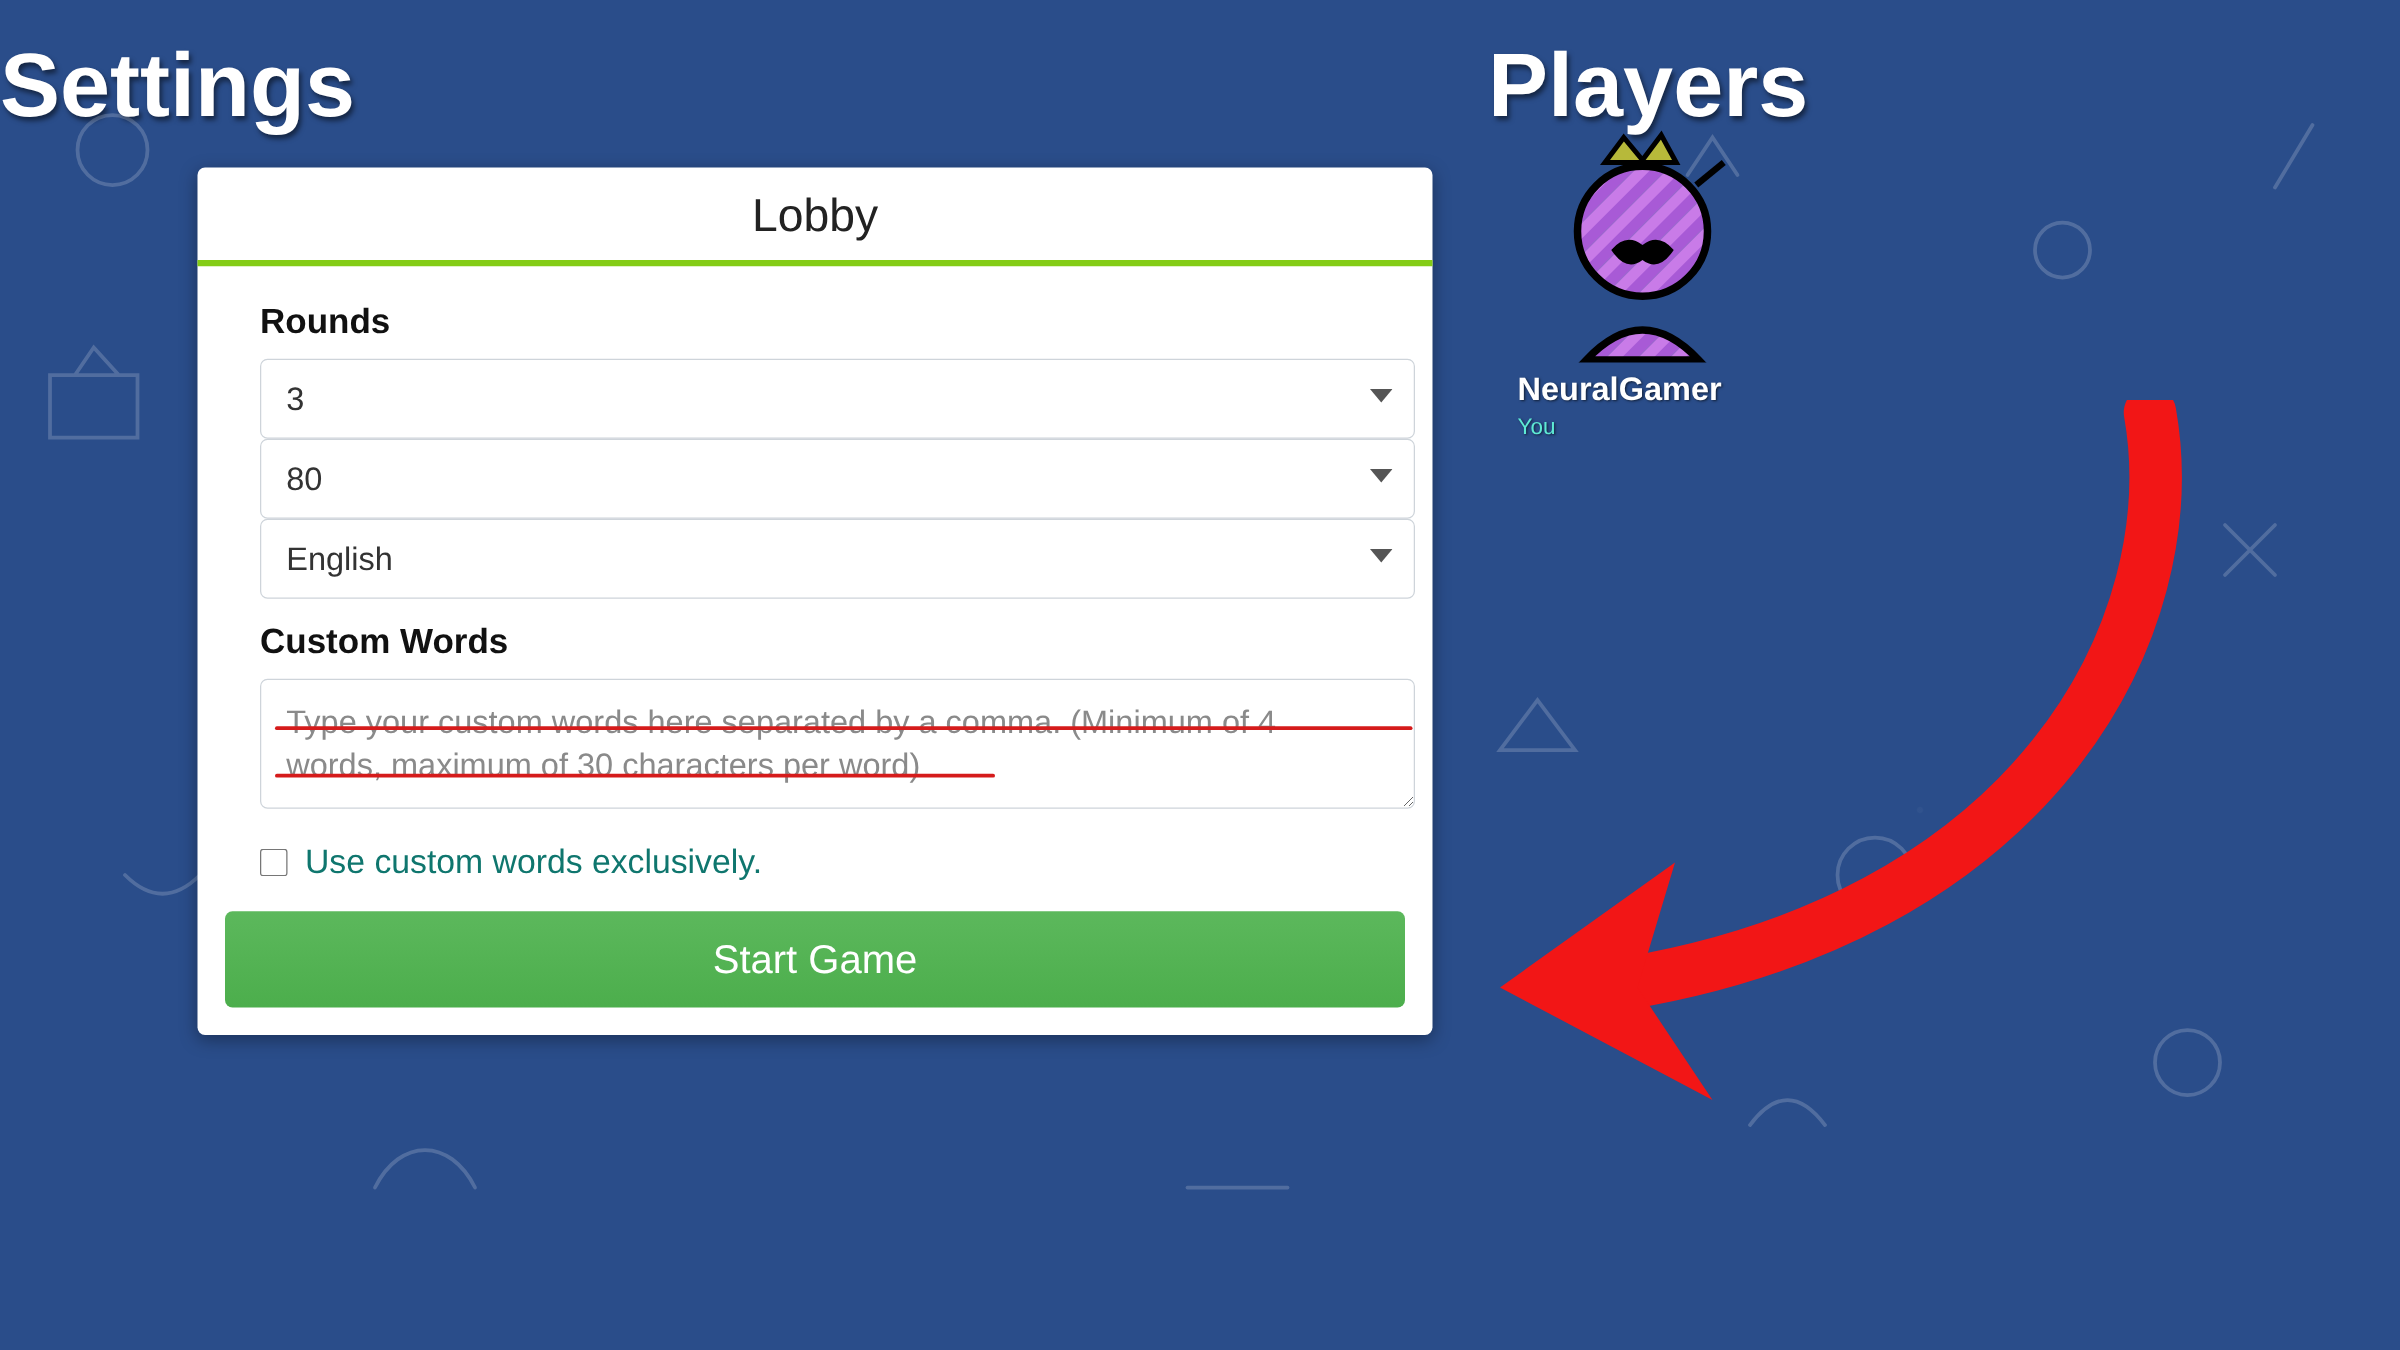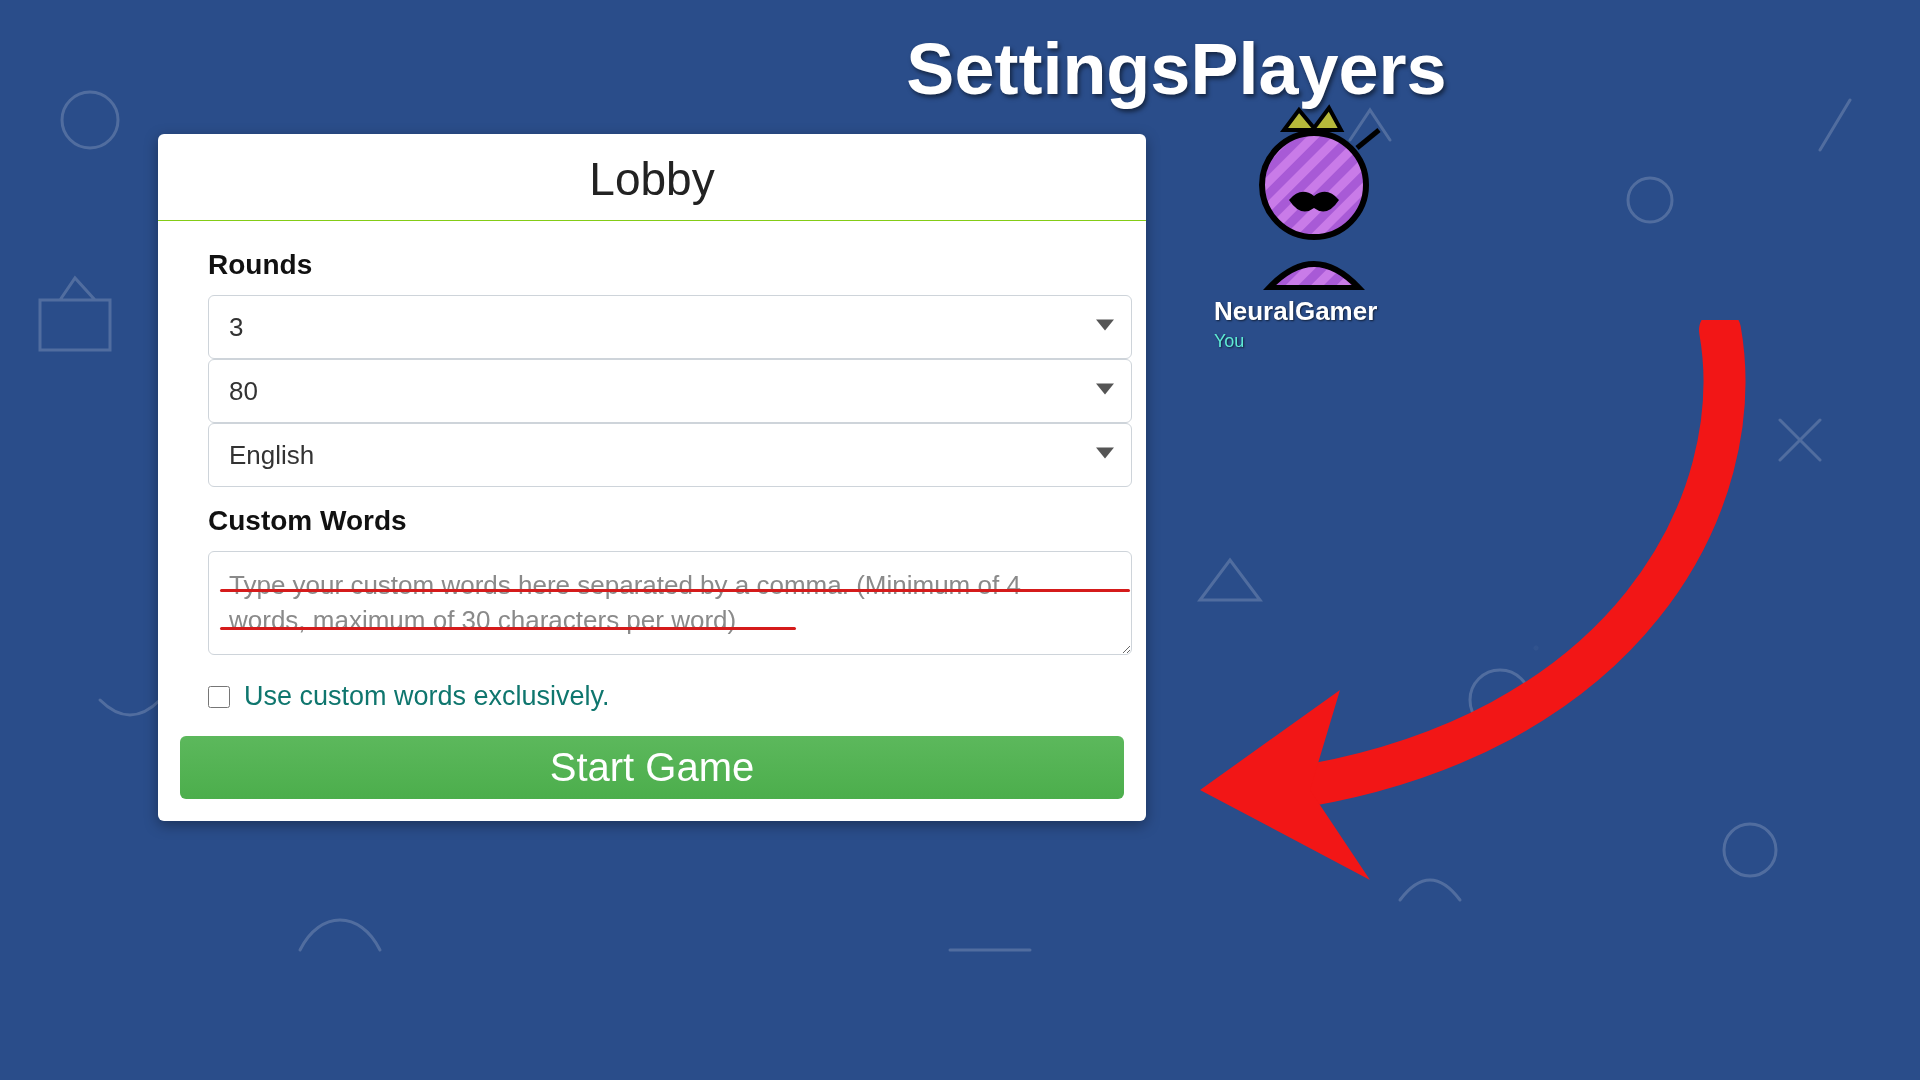--- a/index.html
+++ b/index.html
@@ -21,39 +21,39 @@
   .headers {
     display: flex;
     padding-top: 28px;
   }
   .header-title {
     color: #fff;
     font-size: 72px;
     font-weight: 700;
     text-shadow: 2px 3px 4px rgba(0,0,0,0.5);
   }
-  .settings-col { flex: 0 0 62%; text-align: right; padding-left: 16px; }
+  .settings-col { flex: 0 0 62%; text-align: left; }
   .players-col  { flex: 0 0 38%; }
 
   .panel {
     position: absolute;
     left: 158px;
     top: 134px;
     width: 988px;
     background: #fff;
     border-radius: 6px;
     box-shadow: 0 4px 14px rgba(0,0,0,0.35);
     padding: 0 0 22px 0;
   }
   .panel-title {
     text-align: center;
-    font-size: 46px;
+    font-size: 37px;
     color: #222;
     padding: 18px 0 14px 0;
-    border-bottom: 1px solid #84cc16;
+    border-bottom: 5px solid #84cc16;
     font-weight: 400;
   }
   .panel-body { padding: 20px 14px 0 22px; margin-left: 28px; }
   .field-label {
     font-size: 28px;
     font-weight: 700;
     color: #111;
     margin: 18px 0 14px 0;
   }
   .field-label:first-child { margin-top: 8px; }
@@ -97,22 +97,22 @@
   .check-row label { font-size: 27px; color: #0f766e; }
   .start-btn {
     display: block;
     width: calc(100% - 0px);
     margin: 0 0 0 0;
     background: #4cae4c;
     background: linear-gradient(#5cb85c, #4cae4c);
     color: #fff;
     border: none;
     border-radius: 6px;
-    font-size: 40px;
-    padding: 9px 0;
+    font-size: 32px;
+    padding: 20px 0;
     cursor: pointer;
   }
   .start-wrap { padding: 0 22px; }
 
   
   .player-card {
     position: absolute;
     left: 1214px;
     top: 100px;
     width: 200px;

